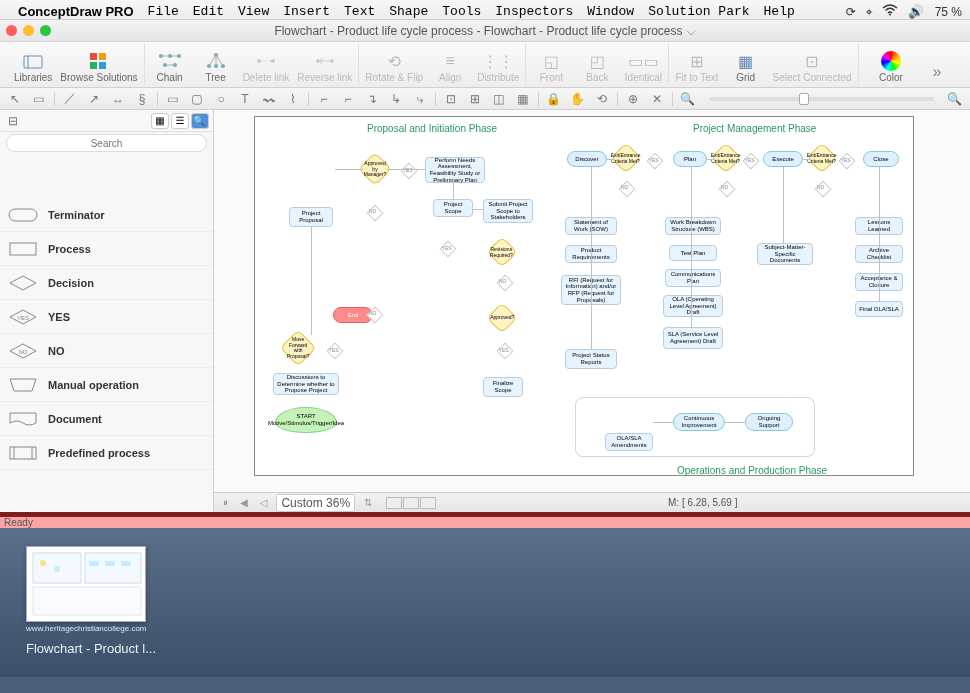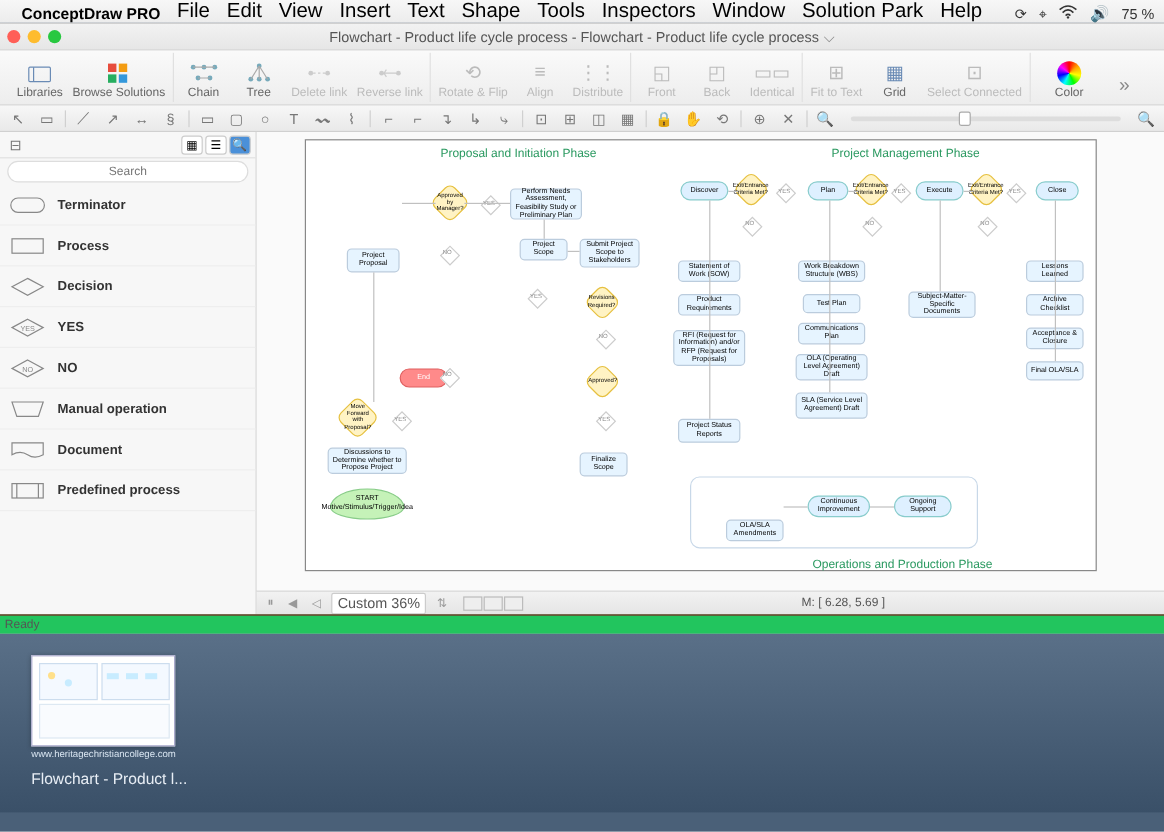--- a/index.html
+++ b/index.html
@@ -2,21 +2,21 @@
 <html><head>
 <meta charset="utf-8">
 <style>
 * { margin: 0; padding: 0; box-sizing: border-box; font-family: -apple-system, "Helvetica Neue", Arial, sans-serif; }
 body { width: 970px; height: 693px; background: #4a6078; overflow: hidden; font-size: 11px; }
 
 
 .mac-menubar { height: 20px; background: linear-gradient(#f7f7f7,#ececec); display: flex; align-items: flex-end; padding: 0 8px; border-bottom: 1px solid #d0d0d0; }
 .mac-menubar .apple { font-size: 14px; margin-right: 10px; }
 .mac-menubar .appname { font-weight: bold; margin-right: 14px; font-size: 13px; }
-.mac-menubar .mitem { margin-right: 14px; font-size: 17px; cursor: default; }
+.mac-menubar .mitem { margin-right: 14px; font-size: 13px; cursor: default; font-family: Liberation Mono, monospace; }
 .mac-menubar .right { margin-left: auto; display: flex; align-items: center; gap: 10px; font-size: 12px; color: #333; }
 .battery { font-size: 13px; }
 
 
 .app-window { background: #f5f5f5; height: 508px; display: flex; flex-direction: column; }
 .titlebar { height: 22px; background: linear-gradient(#f2f2f2,#e6e6e6); display: flex; align-items: center; border-bottom: 1px solid #d5d5d5; padding: 0 6px; position: relative; }
 .traffic { display: flex; gap: 6px; }
 .tl { width: 11px; height: 11px; border-radius: 50%; }
 .tl.red { background: #ff5f57; } .tl.yel { background: #febc2e; } .tl.grn { background: #28c840; }
 .wintitle { position: absolute; left: 0; right: 0; text-align: center; font-size: 12px; color: #555; }
@@ -42,21 +42,21 @@
 
 
 .left-panel { width: 214px; background: #f7f7f7; border-right: 1px solid #d0d0d0; display: flex; flex-direction: column; }
 .lp-top { height: 22px; display: flex; align-items: center; padding: 0 4px; gap: 4px; border-bottom: 1px solid #e0e0e0; }
 .lp-top .toggle { display: flex; margin-left: auto; gap: 2px; }
 .lp-top .toggle span { width: 18px; height: 16px; border: 1px solid #ccc; border-radius: 3px; display: flex; align-items: center; justify-content: center; font-size: 10px; background: #fff; }
 .lp-search { height: 22px; padding: 2px 6px; }
 .lp-search input { width: 100%; height: 18px; border: 1px solid #ddd; border-radius: 10px; padding: 0 20px; font-size: 10px; background: #fff; color: #999; text-align: center; }
 .lp-cat { height: 20px; background: linear-gradient(#c8dced,#a8c5de); display: flex; align-items: center; padding: 0 8px; font-size: 11px; color: #2a4a6a; border-top: 1px solid #bcd; border-bottom: 1px solid #9ab; }
 .lp-cat .close { margin-left: auto; color: #7a95b0; }
-.lp-items { flex: 1; overflow: hidden; }
+.lp-items { flex: 1; overflow: hidden; margin-top: 44px; }
 .lp-item { height: 34px; display: flex; align-items: center; padding: 0 8px; gap: 10px; border-bottom: 1px solid #eee; cursor: default; }
 .lp-item .shape { width: 30px; height: 18px; display: flex; align-items: center; justify-content: center; }
 .lp-item .shape svg { width: 100%; height: 100%; }
 .lp-item .lbl { font-size: 11px; font-weight: 600; color: #333; }
 
 
 .canvas-wrap { flex: 1; display: flex; flex-direction: column; background: #fff; }
 .canvas-inner { flex: 1; display: flex; }
 .canvas { flex: 1; background: #fafafa; position: relative; overflow: hidden; }
 .page { position: absolute; left: 40px; top: 6px; width: 660px; height: 360px; background: #fff; border: 1px solid #888; }
@@ -76,21 +76,21 @@
 
 .bottombar { height: 20px; background: linear-gradient(#f2f2f2,#e5e5e5); border-top: 1px solid #ccc; display: flex; align-items: center; padding: 0 6px; font-size: 10px; color: #555; gap: 6px; }
 .zoom-field { border: 1px solid #ccc; background: #fff; padding: 1px 4px; border-radius: 2px; font-size: 12px; }
 .page-tabs { display: flex; gap: 1px; margin-left: 4px; }
 .page-tab { width: 16px; height: 12px; border: 1px solid #bbb; background: #eee; }
 .nav-arr { color: #999; padding: 0 3px; }
 .pause-ic { color: #999; padding: 0 3px; }
 .coords { margin: 0 auto; }
 
 
-.statusbar { height: 16px; background: #22c55e; border-top: 1px solid #7f1d1d; font-size: 10px; color: #555; padding: 0 4px; display: flex; align-items: center; }
+.statusbar { height: 16px; background: #fca5a5; border-top: 5px solid #7f1d1d; font-size: 10px; color: #555; padding: 0 4px; display: flex; align-items: center; }
 
 
 .dock-area { height: 149px; background: linear-gradient(#5a7088,#3a5068); padding: 18px 26px 4px; }
 .thumb { width: 120px; height: 76px; background: #fff; border: 1px solid #aac; position: relative; box-shadow: 0 1px 4px rgba(0,0,0,.3); }
 .thumb-caption { font-size: 8px; color: #d8e4f0; margin-top: 2px; }
 .dock-title { margin-top: 8px; color: #e8eef5; font-size: 13px; }
 </style>
 </head>
 <body>
 

